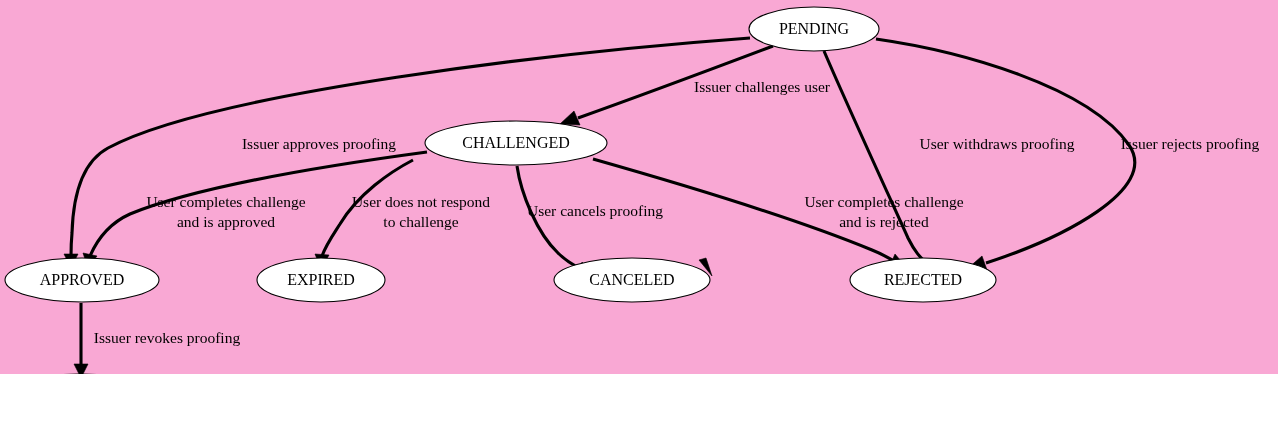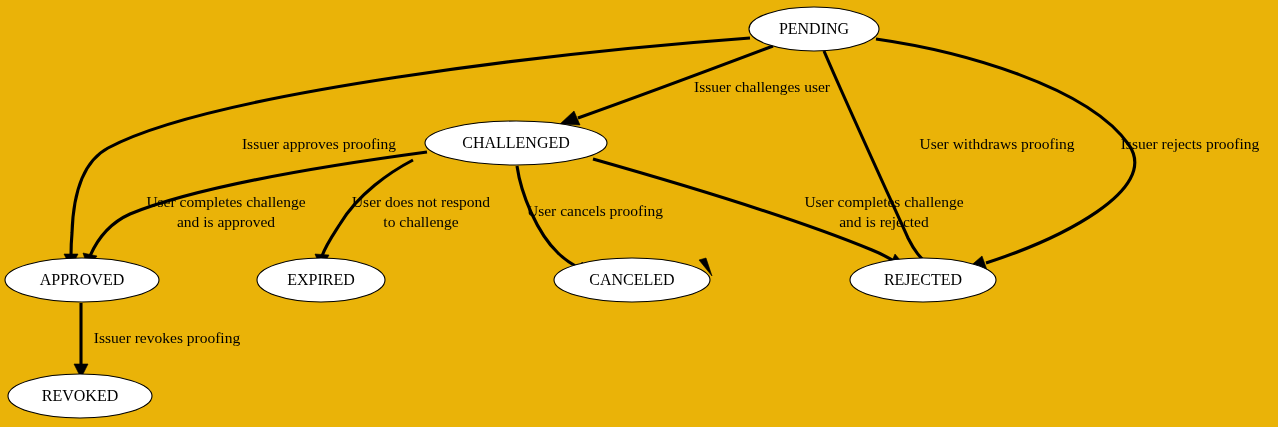--- a/index.html
+++ b/index.html
@@ -4,22 +4,22 @@
 <title>Proofing State Diagram</title>
 <style>
   html, body {
     margin: 0;
     padding: 0;
     background: #ffffff;
   }
   #canvas {
     position: relative;
     width: 1278px;
-    height: 427px;
-    background: #eab308;
+    height: 374px;
+    background: #f9a8d4;
     overflow: hidden;
     font-family: "Liberation Serif", "DejaVu Serif", serif;
   }
   #graph-svg {
     position: absolute;
     left: 0;
     top: 0;
     width: 1278px;
     height: 427px;
   }

